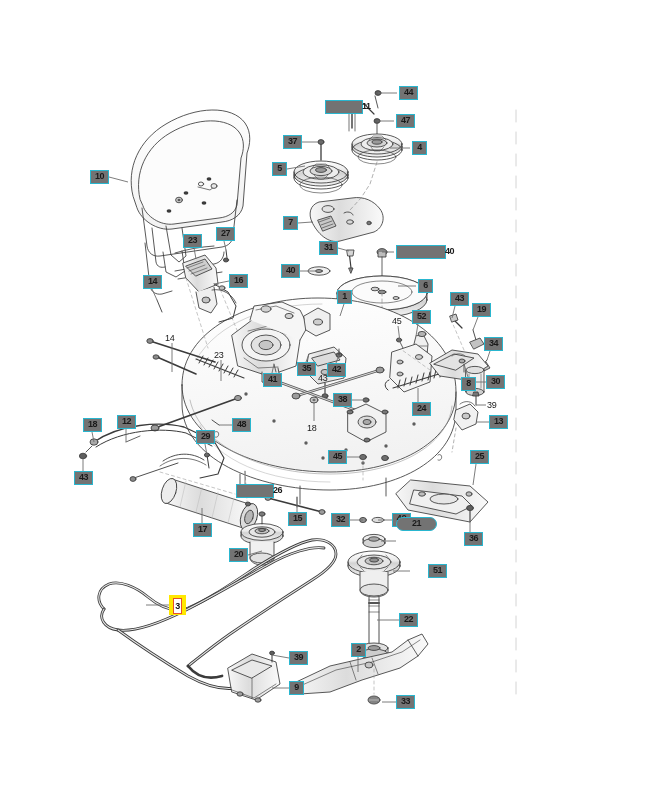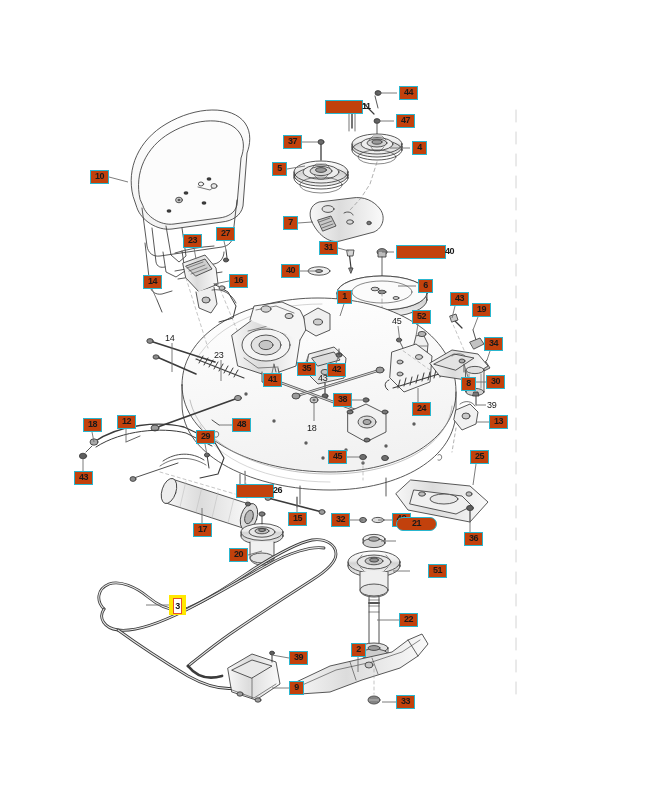--- a/index.html
+++ b/index.html
@@ -1,19 +1,19 @@
 <!DOCTYPE html>
 <html><head>
 <meta charset="utf-8">
 <style>
   html,body{margin:0;padding:0;background:#ffffff;}
   body{width:652px;height:800px;font-family:"Liberation Sans",sans-serif;overflow:hidden;}
   #stage{position:relative;width:652px;height:800px;background:#fff;}
   svg.layer{position:absolute;left:0;top:0;width:652px;height:800px;}
-  .callout{position:absolute;box-sizing:border-box;border:1.6px solid #29b6cf;background:#c2410c;
+  .callout{position:absolute;box-sizing:border-box;border:1.6px solid #29b6cf;background:#737373;
     color:#1a1a1a;font-size:9px;line-height:12px;text-align:center;font-family:"Liberation Sans",sans-serif;
     letter-spacing:-0.5px;font-weight:700;padding:0;}
   .callout.hl{background:#ffe800;border:1.6px solid #ffe800;}
   .callout.hl .inner{display:block;border:1.5px solid #e8502a;background:#fff;color:#111;}
   .plainlbl{position:absolute;color:#1a1a1a;font-size:9px;line-height:10px;font-weight:400;
     font-family:"Liberation Sans",sans-serif;letter-spacing:-0.3px;}
 </style>
 </head>
 <body>
 

